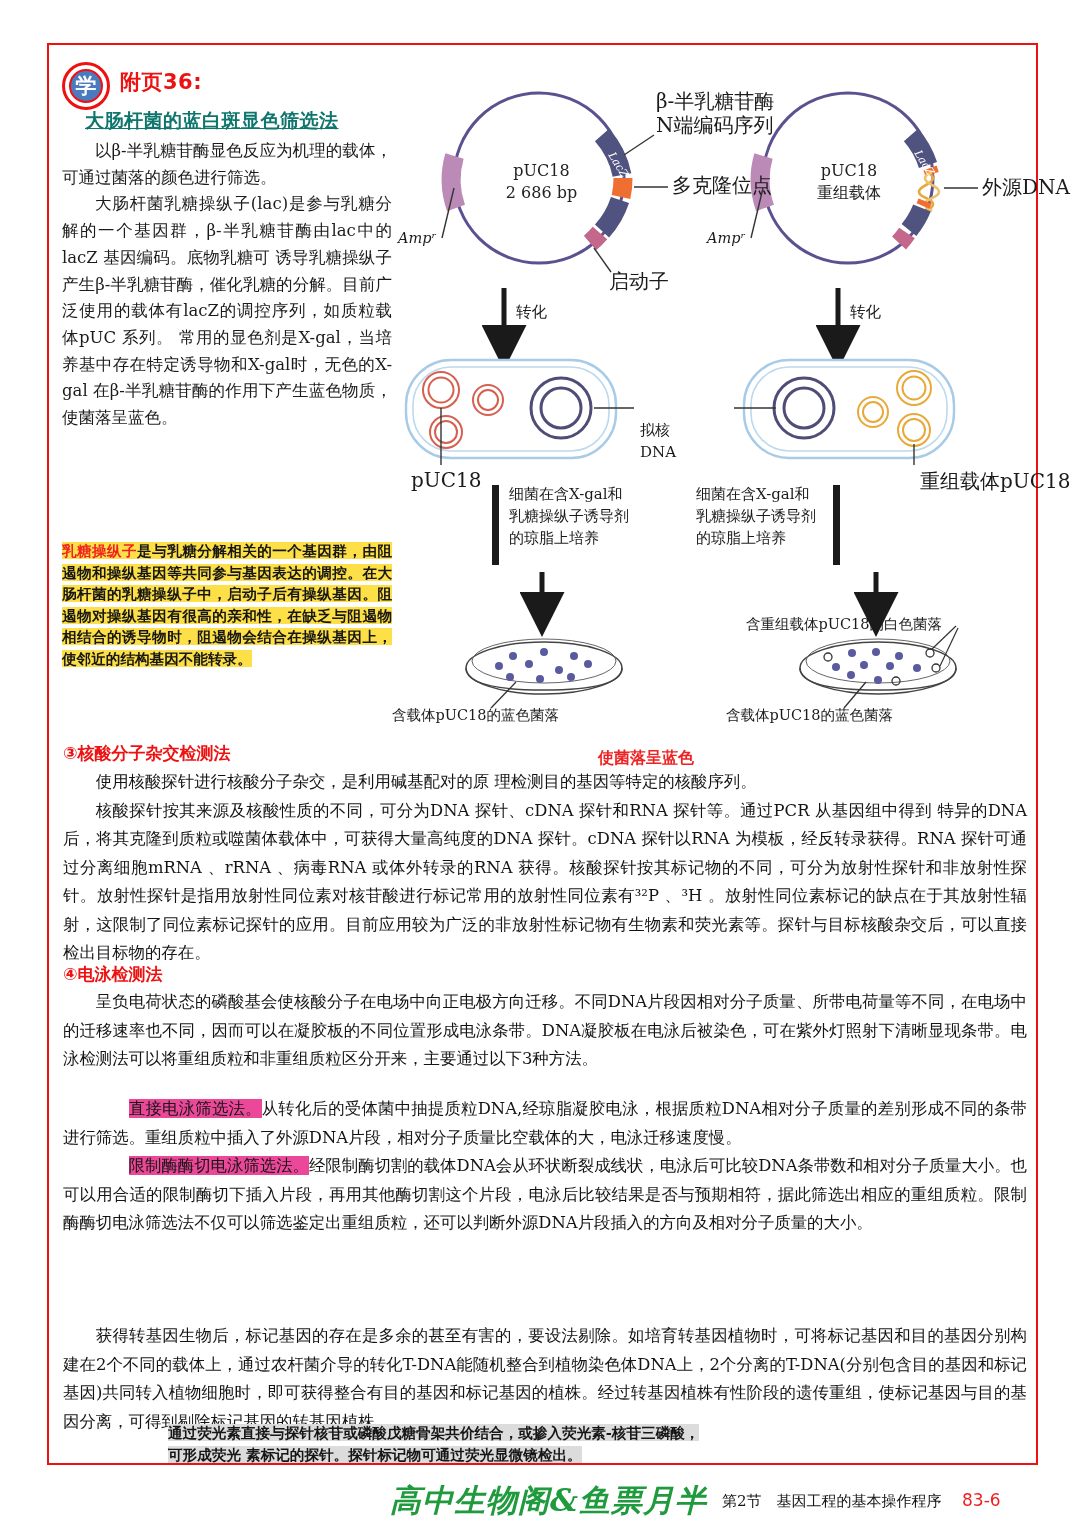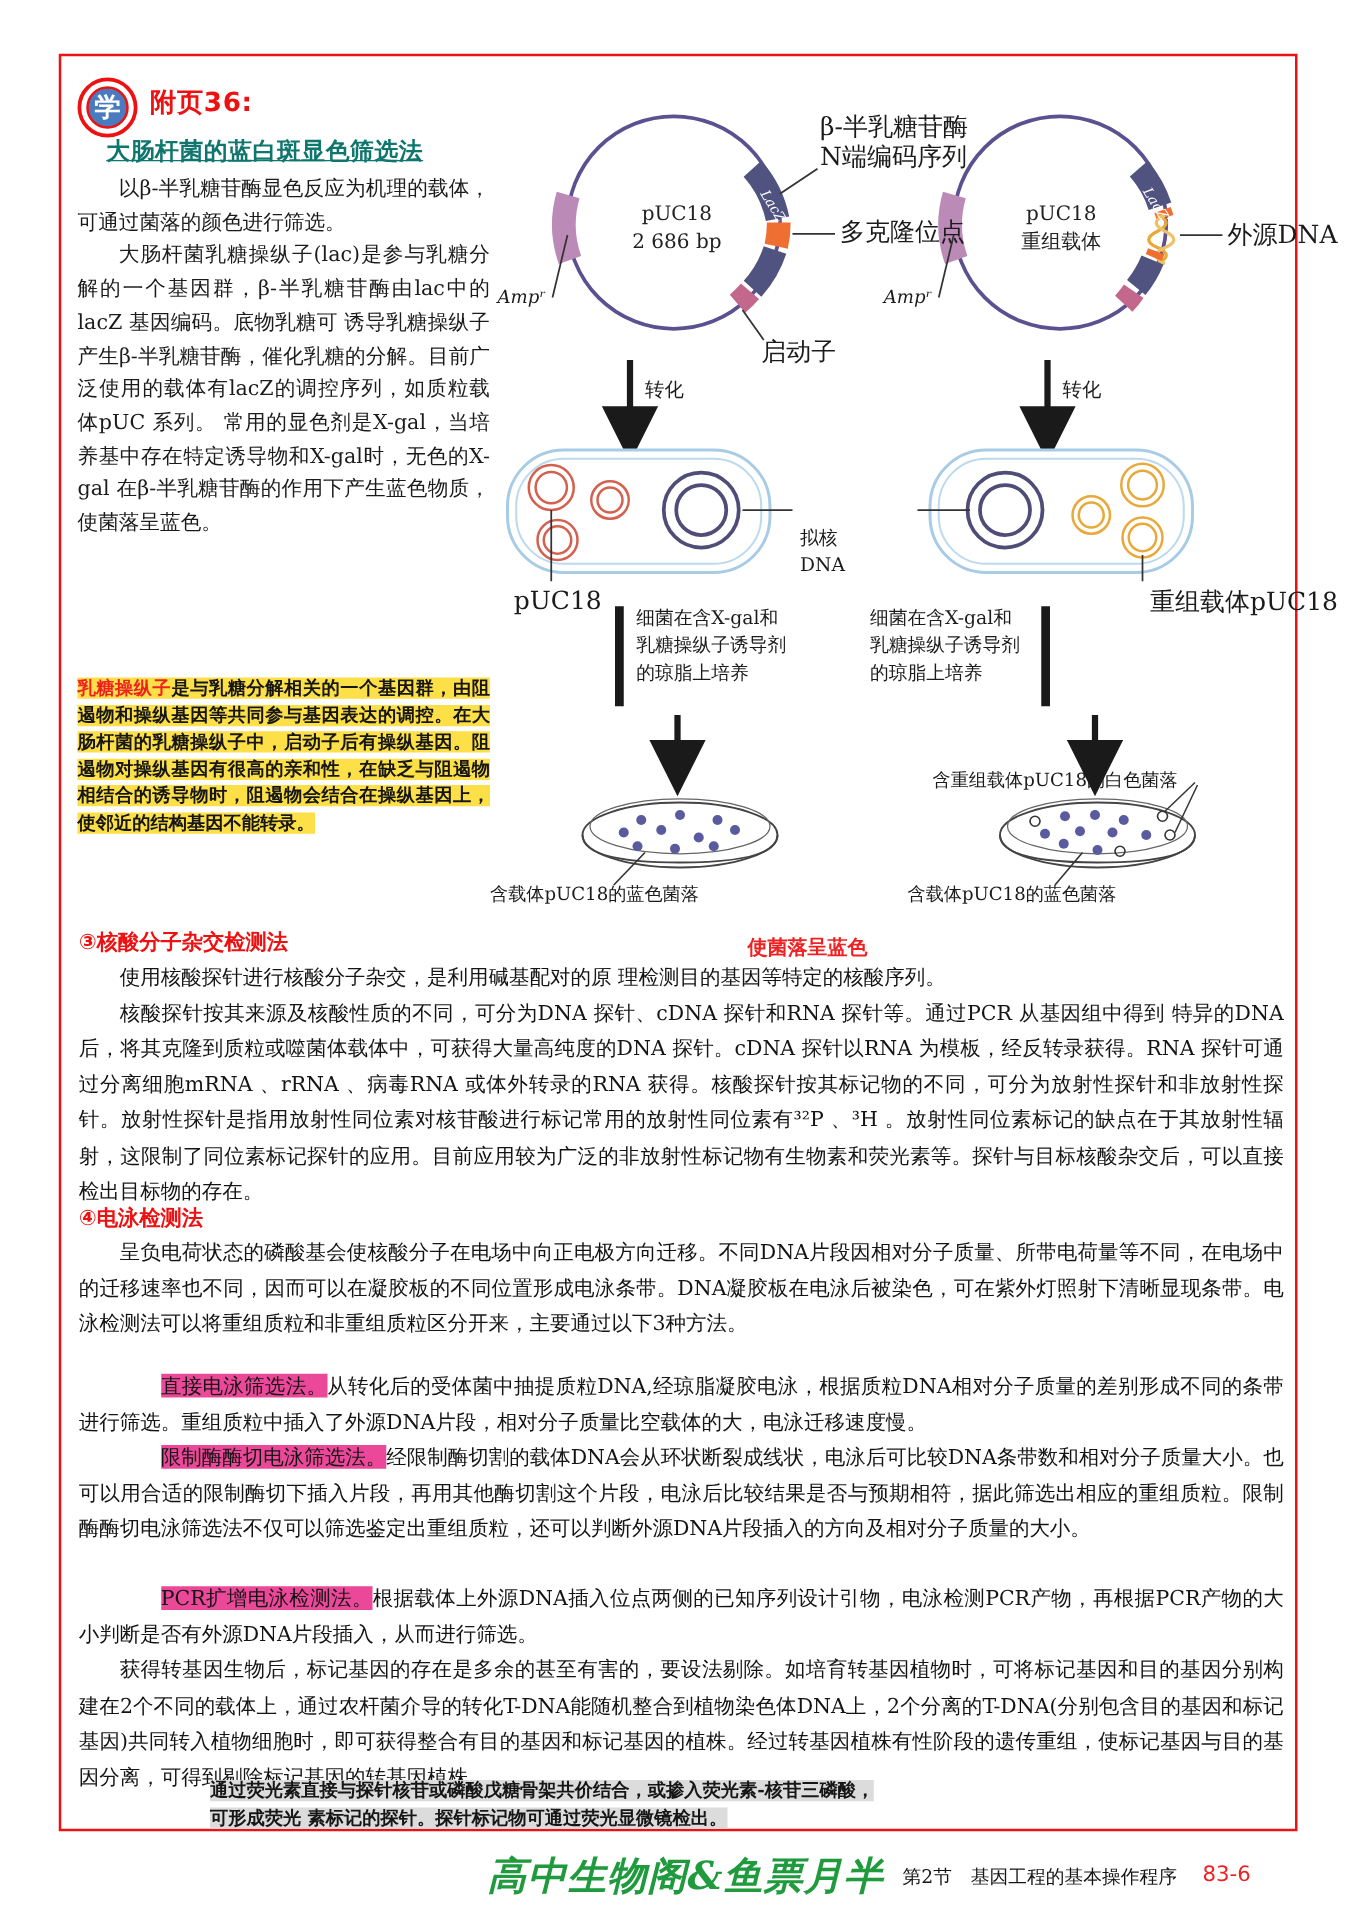--- a/index.html
+++ b/index.html
@@ -271,23 +271,20 @@
   <div class="body-txt" style="top:988px;">
     <p>呈负电荷状态的磷酸基会使核酸分子在电场中向正电极方向迁移。不同DNA片段因相对分子质量、所带电荷量等不同，在电场中的迁移速率也不同，因而可以在凝胶板的不同位置形成电泳条带。DNA凝胶板在电泳后被染色，可在紫外灯照射下清晰显现条带。电泳检测法可以将重组质粒和非重组质粒区分开来，主要通过以下3种方法。</p>
   </div>
 
   <div class="body-txt" style="top:1095px;">
     <p><span style="display:inline-block;width:2em;"></span><span class="hl-orange">直接电泳筛选法。</span><span>从转化后的受体菌中抽提质粒DNA,经琼脂凝胶电泳，根据质粒DNA相对分子质量的差别形成不同的条带进行筛选。重组质粒中插入了外源DNA片段，相对分子质量比空载体的大，电泳迁移速度慢。</span></p>
   </div>
   <div class="body-txt" style="top:1152px;">
     <p><span style="display:inline-block;width:2em;"></span><span class="hl-orange">限制酶酶切电泳筛选法。</span><span>经限制酶切割的载体DNA会从环状断裂成线状，电泳后可比较DNA条带数和相对分子质量大小。也可以用合适的限制酶切下插入片段，再用其他酶切割这个片段，电泳后比较结果是否与预期相符，据此筛选出相应的重组质粒。限制酶酶切电泳筛选法不仅可以筛选鉴定出重组质粒，还可以判断外源DNA片段插入的方向及相对分子质量的大小。</span></p>
   </div>
-  <div class="body-txt" style="top:1265px;">
-    <p><span style="display:inline-block;width:2em;"></span><span class="hl-orange">PCR扩增电泳检测法。</span><span>根据载体上外源DNA插入位点两侧的已知序列设计引物，电泳检测PCR产物，再根据PCR产物的大小判断是否有外源DNA片段插入，从而进行筛选。</span></p>
-  </div>
 
   <div class="body-txt" style="top:1322px;">
     <p>获得转基因生物后，标记基因的存在是多余的甚至有害的，要设法剔除。如培育转基因植物时，可将标记基因和目的基因分别构建在2个不同的载体上，通过农杆菌介导的转化T-DNA能随机整合到植物染色体DNA上，2个分离的T-DNA(分别包含目的基因和标记基因)共同转入植物细胞时，即可获得整合有目的基因和标记基因的植株。经过转基因植株有性阶段的遗传重组，使标记基因与目的基因分离，可得到剔除标记基因的转基因植株。</p>
   </div>
 
   <div class="footnote" style="top:1422px;">
     <div><span class="hl">通过荧光素直接与探针核苷或磷酸戊糖骨架共价结合，或掺入荧光素-核苷三磷酸，</span></div>
     <div><span class="hl">可形成荧光 素标记的探针。探针标记物可通过荧光显微镜检出。</span></div>
   </div>
 

